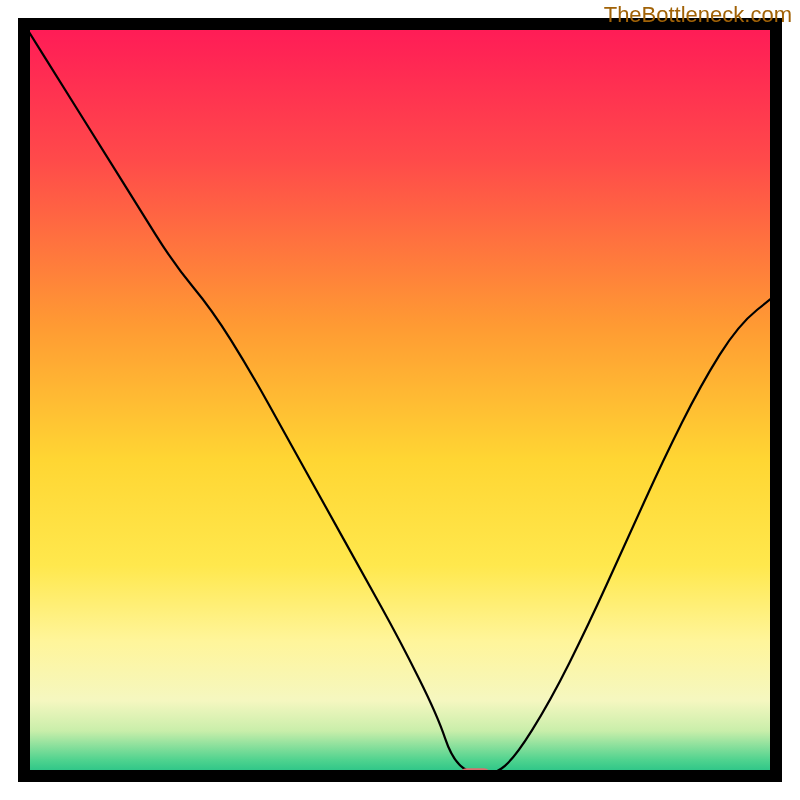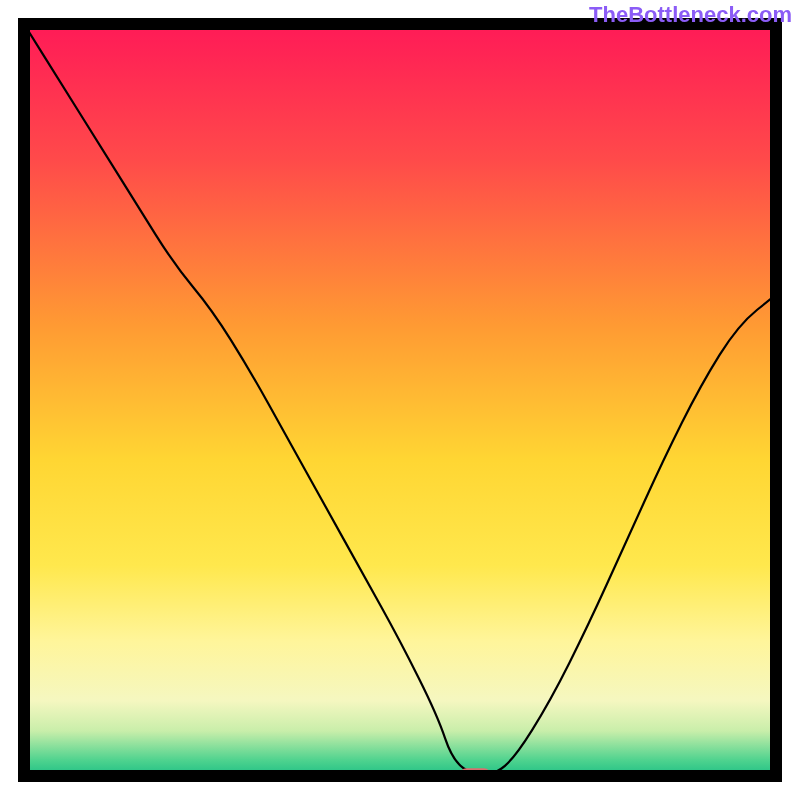--- a/index.html
+++ b/index.html
@@ -14,22 +14,22 @@
   .chart-container {
     position: relative;
     width: 800px;
     height: 800px;
   }
   .watermark {
     position: absolute;
     top: 2px;
     right: 8px;
     font-size: 22px;
-    font-weight: bold;
-    color: #8b5cf6;
+    font-weight: normal;
+    color: #a16207;
     z-index: 10;
   }
   svg {
     display: block;
   }
 </style>
 </head>
 <body>
 
 <div class="chart-container">

